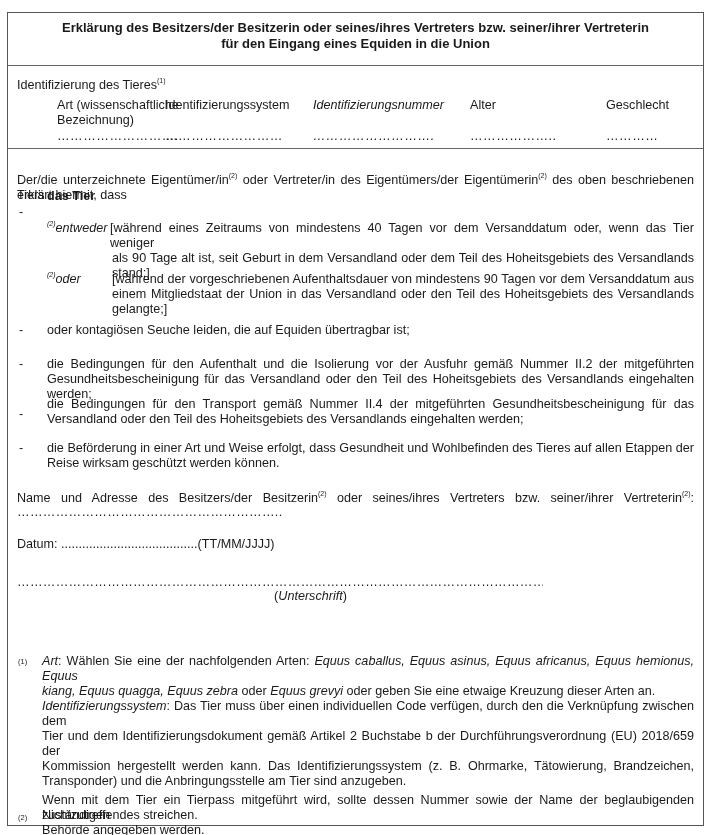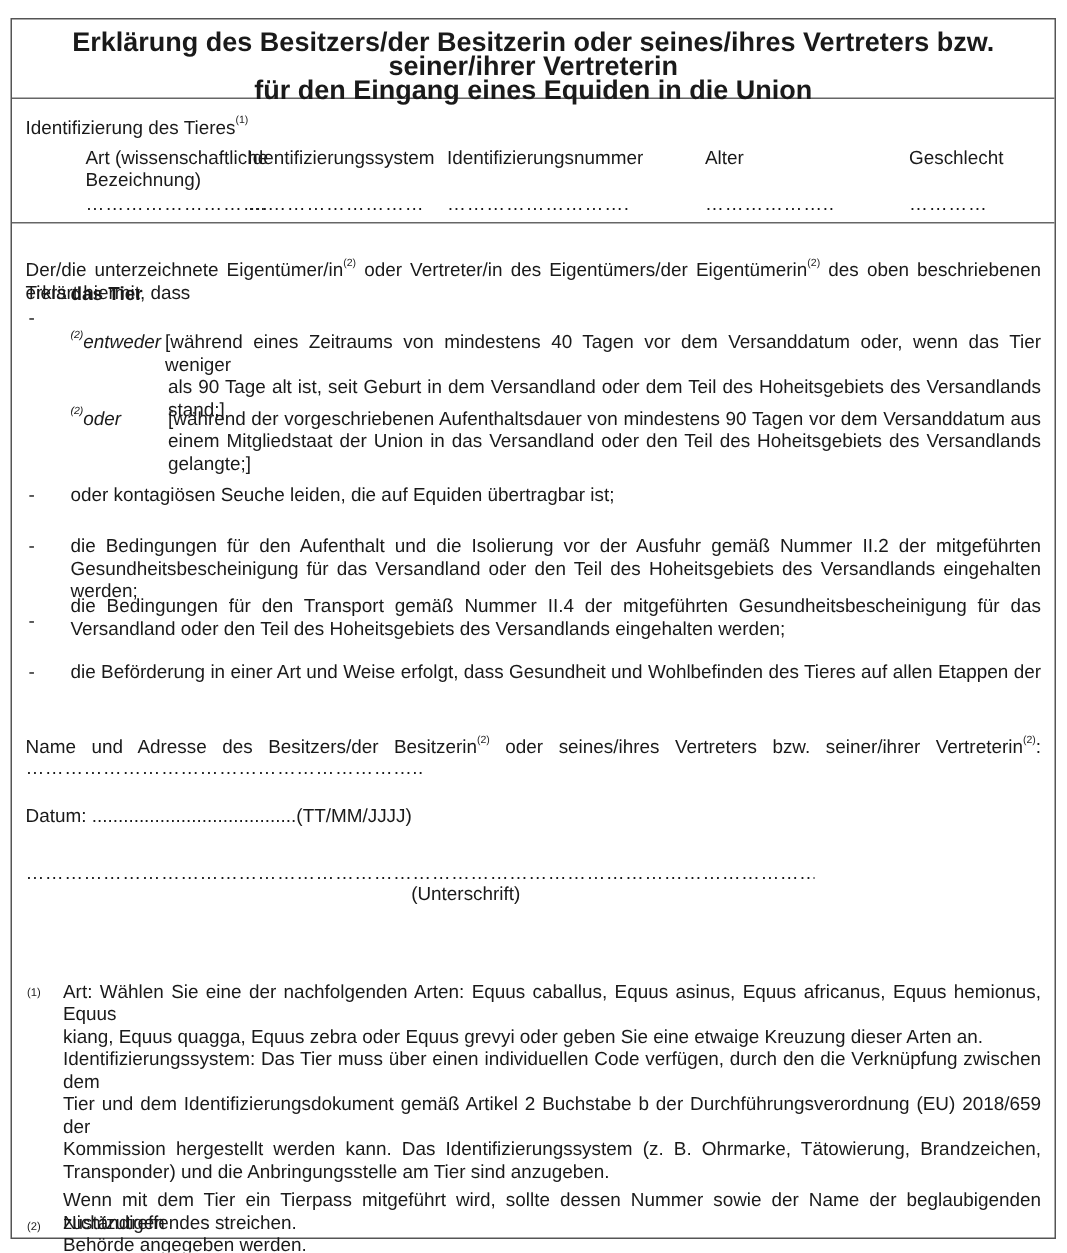--- a/index.html
+++ b/index.html
@@ -8,38 +8,38 @@
       font-family: "Liberation Sans", sans-serif; color: #1a1a1a;
       font-size: 12.6px; line-height: 15px;
     }
     .frame {
       position: absolute; left: 7px; top: 12px; width: 697px; height: 814px;
       border: 1px solid #555; box-sizing: border-box;
     }
     .header {
       position: absolute; left: 0; top: 0; width: 100%; height: 53px;
       border-bottom: 1px solid #666; box-sizing: border-box;
-      text-align: center; font-weight: bold; padding-top: 7px; line-height: 16px; font-size: 18px;
+      text-align: center; font-weight: bold; padding-top: 7px; line-height: 16px; font-size: 13px;
     }
     .ident {
       position: absolute; left: 0; top: 53px; width: 100%; height: 83px;
       border-bottom: 1px solid #666; box-sizing: border-box;
     }
     .ident-title { position: absolute; left: 9px; top: 12px; }
     .ident-title sup, .sup { font-size: 7px; vertical-align: top; line-height: 8px; position: relative; top: -1px; }
     .col { position: absolute; top: 32px; line-height: 15px; }
     .col .dots { position: absolute; top: 31px; left: 0; letter-spacing: 0.5px; white-space: nowrap; }
     .body-sec { position: absolute; left: 0; top: 136px; width: 100%; }
     .p { position: absolute; left: 9px; right: 9px; text-align: justify; }
     .bullet { position: absolute; left: 11px; }
     .btext { position: absolute; left: 39px; right: 9px; text-align: justify; }
     .opt-label { position: absolute; left: 39px; font-style: italic; }
     .opt-text { position: absolute; left: 104px; right: 9px; text-align: justify; }
     .justify-line { text-align: justify; text-align-last: justify; }
-    .italic { }
+    .italic { font-style: italic; }
     .fn-mark { position: absolute; left: 10px; font-size: 7.5px; }
     .fn-text { position: absolute; left: 34px; right: 9px; text-align: justify; }
     .dots-line { white-space: nowrap; overflow: hidden; letter-spacing: 0.3px; }
   </style>
 </head>
 <body>
 
 <div class="frame">
 
   <div class="header">
@@ -53,21 +53,21 @@
     </div>
     <div class="col" style="left:9px;margin-left:40px;">
       <div>Art (wissenschaftliche</div>
       <div>Bezeichnung)</div>
       <div class="dots">……………………….</div>
     </div>
     <div class="col" style="left:157px;">
       <div>Identifizierungssystem</div>
       <div class="dots">………………………</div>
     </div>
-    <div class="col" style="left:290px;">
+    <div class="col" style="left:305px;font-style:italic;">
       <div>Identifizierungsnummer</div>
       <div class="dots">……………………….</div>
     </div>
     <div class="col" style="left:462px;">
       <div>Alter</div>
       <div class="dots">………………..</div>
     </div>
     <div class="col" style="left:598px;">
       <div>Geschlecht</div>
       <div class="dots">…………</div>
@@ -116,20 +116,21 @@
 
     <div class="bullet" style="top:258px;">-</div>
     <div class="btext" style="top:248px;">
       <div class="justify-line">die Bedingungen für den Transport gemäß Nummer II.4 der mitgeführten Gesundheitsbescheinigung für das</div>
       <div>Versandland oder den Teil des Hoheitsgebiets des Versandlands eingehalten werden;</div>
     </div>
 
     <div class="bullet" style="top:292px;">-</div>
     <div class="btext" style="top:292px;">
       <div class="justify-line">die Beförderung in einer Art und Weise erfolgt, dass Gesundheit und Wohlbefinden des Tieres auf allen Etappen der</div>
+      <div>Reise wirksam geschützt werden können.</div>
     </div>
 
     <div class="p justify-line" style="top:342px;">
       <span>Name und Adresse des Besitzers/der Besitzerin</span><span class="sup">(2)</span><span> oder seines/ihres Vertreters bzw. seiner/ihrer Vertreterin</span><span class="sup">(2)</span><span>:</span>
     </div>
     <div class="p dots-line" style="top:356px;">……………………………………………………..</div>
 
     <div class="p" style="top:388px;">
       <span>Datum: </span><span>.......................................</span><span>(TT/MM/JJJJ)</span>
     </div>

